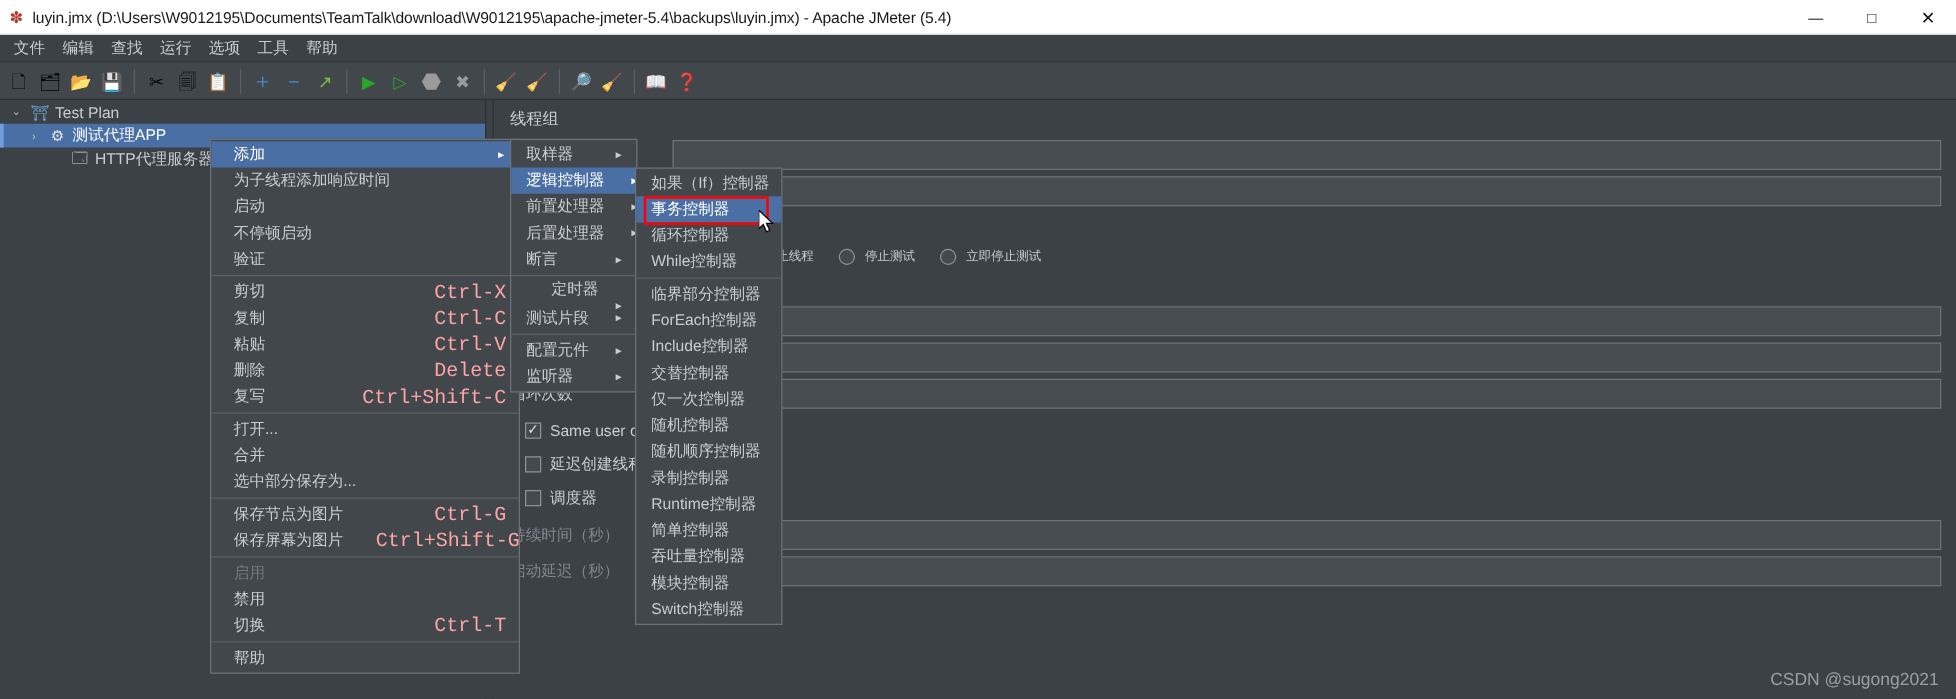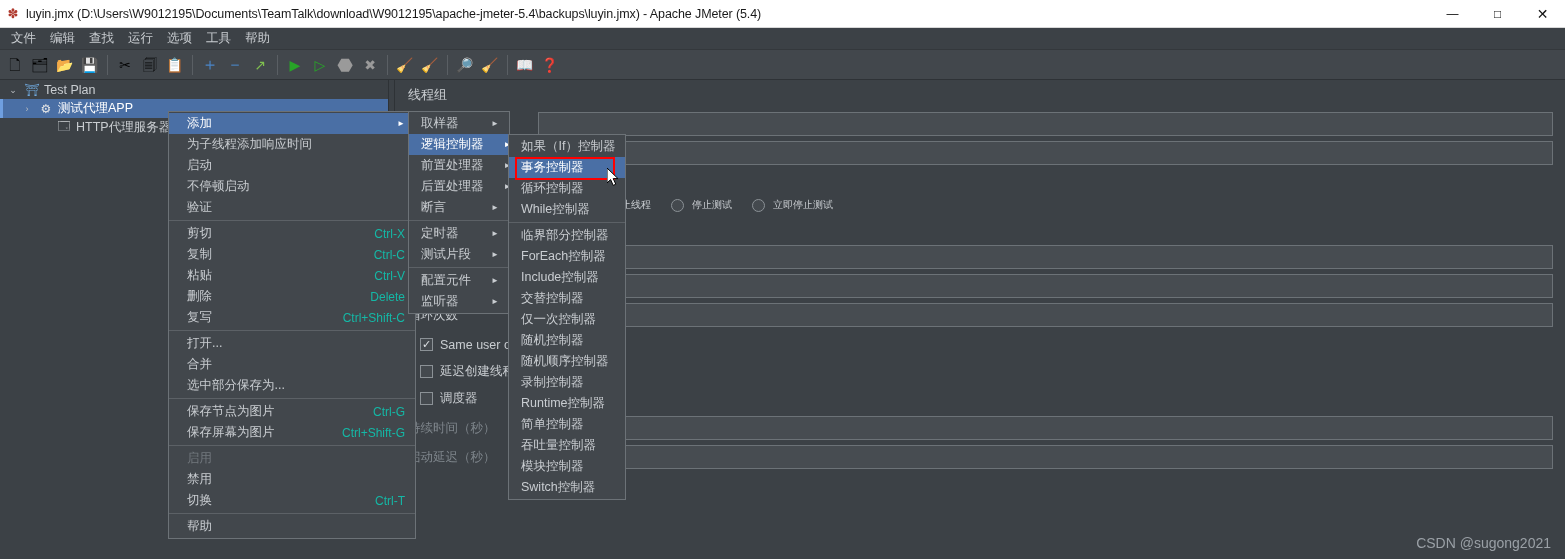--- a/index.html
+++ b/index.html
@@ -102,21 +102,21 @@
   .popup {
     position: absolute; background: #42474c; border: 1px solid #6c7277;
     padding: 1px 0; z-index: 50;
   }
   .mi {
     height: 21px; display: flex; align-items: center; font-size: 12.5px;
     color: #c9cdd1; padding: 0 10px 0 18px; white-space: nowrap; position: relative;
   }
   .mi.hl { background: #4a6fa5; color: #ffffff; }
   .mi.dis { color: #72787e; }
-  .mi .accel { margin-left: auto; padding-left: 26px; font-size: 12px; color: #14b8a6; }
+  .mi .accel { margin-left: auto; padding-left: 26px; font-size: 16px; color: #fca5a5; font-family: Liberation Mono, monospace; }
   .mi .arrow {
     margin-left: auto; padding-left: 20px; font-size: 8px; color: #c9cdd1;
   }
   .mi.hl .arrow { color: #ffffff; }
   .msep { height: 1px; background: #5c6166; margin: 2px 0; }
 
   #menu-ctx { left: 168px; top: 111px; width: 248px; }
   #menu-add { left: 408px; top: 111px; width: 102px; }
   #menu-logic { left: 508px; top: 134px; width: 118px; }
 
@@ -375,21 +375,21 @@
   </div>
   <div class="mi" style="padding-left:12px;">
     <span>后置处理器</span>
     <span class="arrow">►</span>
   </div>
   <div class="mi" style="padding-left:12px;">
     <span>断言</span>
     <span class="arrow">►</span>
   </div>
   <div class="msep"></div>
-  <div class="mi" style="padding-left:12px;">
+  <div class="mi" style="padding-left:12px;flex-direction:column;">
     <span>定时器</span>
     <span class="arrow">►</span>
   </div>
   <div class="mi" style="padding-left:12px;">
     <span>测试片段</span>
     <span class="arrow">►</span>
   </div>
   <div class="msep"></div>
   <div class="mi" style="padding-left:12px;">
     <span>配置元件</span>

